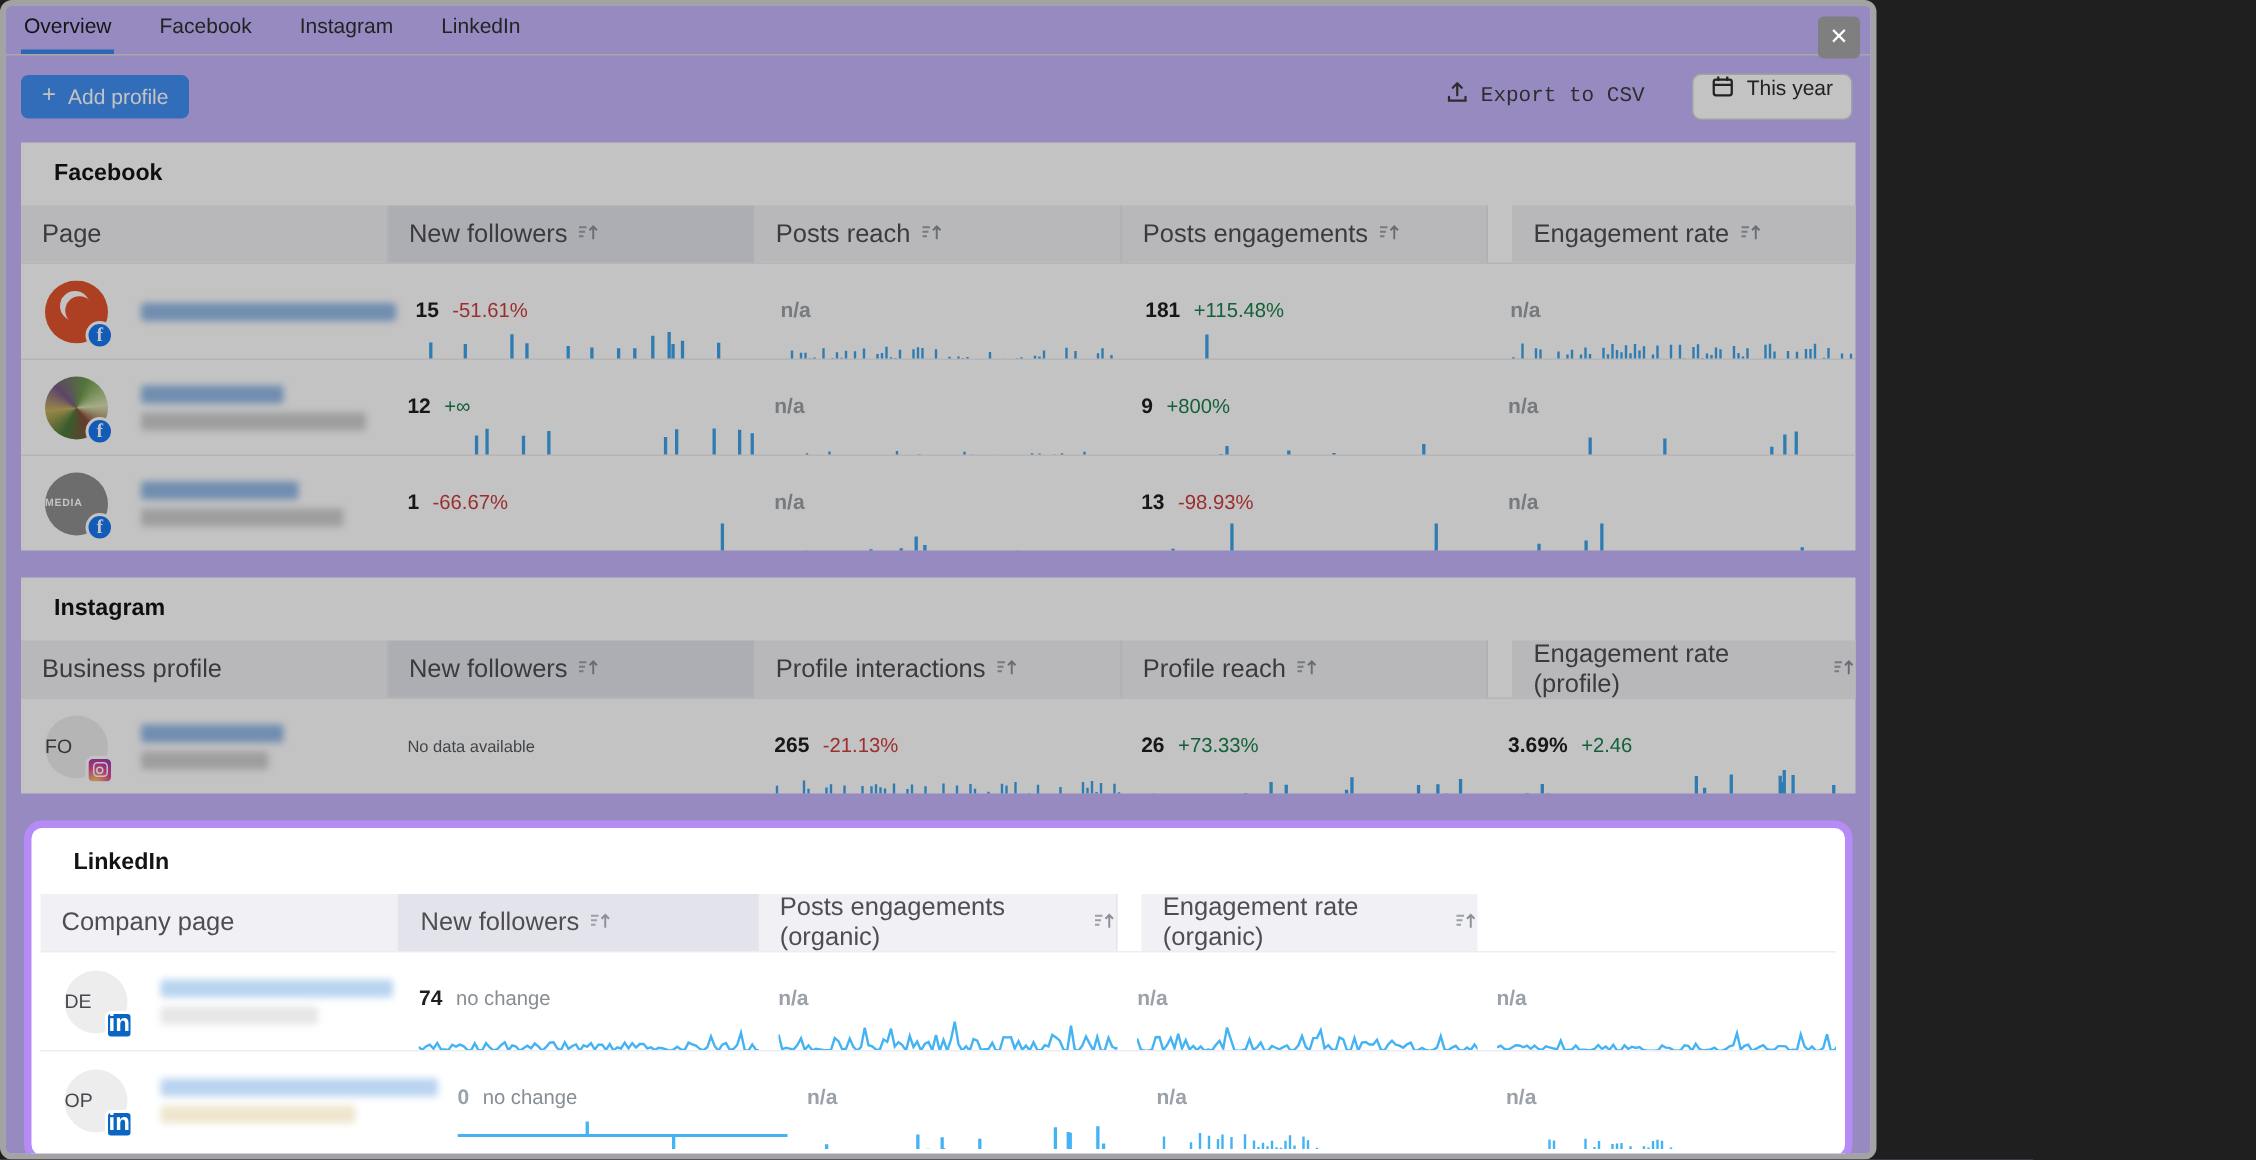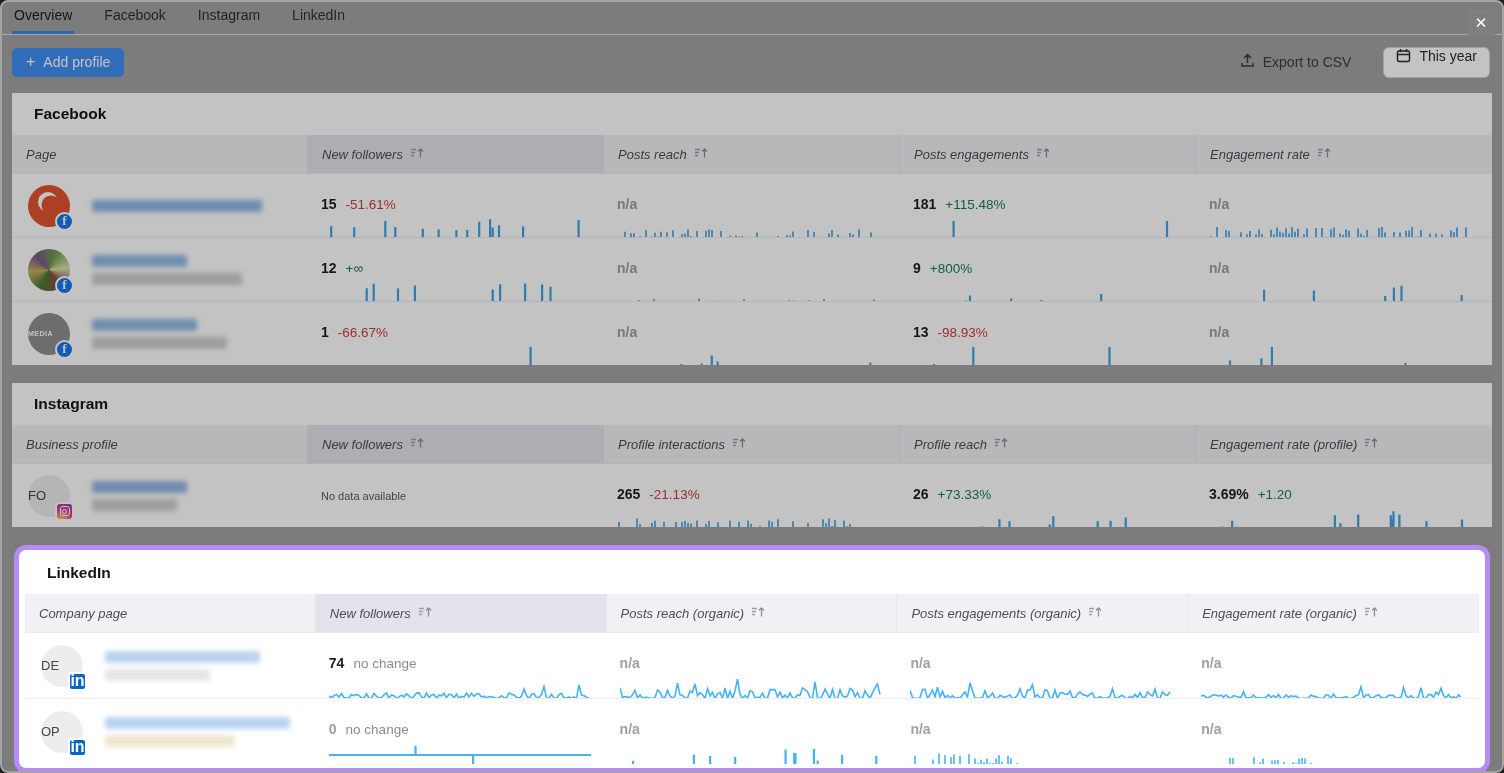--- a/index.html
+++ b/index.html
@@ -1,45 +1,45 @@
 <!DOCTYPE html>
 <html><head>
 <meta charset="utf-8">
 <style>
   html,body{margin:0;padding:0;background:#1f1f1f;}
   *{box-sizing:border-box;}
-  .page{position:relative;width:1504px;height:773px;background:#a3a3a3;border:2px solid #a3a3a3;
+  .page{position:relative;width:1251px;height:773px;background:#c4b5fd;border:4px solid #a3a3a3;
         border-radius:8px;overflow:hidden;font-family:"Liberation Sans",sans-serif;color:#222;}
   
   .dim-overlay{position:absolute;inset:0;background:rgba(0,0,0,0.235);z-index:40;pointer-events:none;}
   
   .tabbar{display:flex;align-items:flex-end;gap:28px;height:33px;padding:0 14px 0 10px;border-bottom:1px solid #dcdcdc;}
   .tab{font-size:14px;color:#2f2f2f;padding:7px 2px 8px;cursor:pointer;border-bottom:3px solid transparent;}
   .tab.active{border-bottom:3px solid #3a86ee;color:#1c1c1c;}
   .close-btn{position:absolute;top:7px;right:7px;width:28px;height:28px;background:#7f7f7f;color:#fff;
              border:none;border-radius:4px;font-size:15px;line-height:28px;text-align:center;z-index:60;cursor:pointer;
              font-family:"Liberation Sans",sans-serif;padding:0;}
   
   .toolbar{display:flex;justify-content:space-between;align-items:center;margin:12px 12px 16px 10px;height:30px;}
   .btn-add{display:inline-flex;align-items:center;gap:8px;background:#408ff2;color:#fff;border:none;
            border-radius:5px;height:29px;padding:0 14px;font-size:14px;cursor:pointer;font-family:"Liberation Sans",sans-serif;}
   .btn-add .plus{font-size:16px;line-height:1;}
   .toolbar-right{display:flex;align-items:center;gap:26px;}
   .btn-export{display:inline-flex;align-items:center;gap:8px;background:transparent;border:none;color:#3c3c3c;
-              font-size:14px;cursor:pointer;font-family:Liberation Sans, sans-serif;justify-content:center;}
+              font-size:14px;cursor:pointer;font-family:Liberation Mono, monospace;justify-content:center;}
   .btn-period{display:inline-flex;gap:8px;background:#fff;border:1px solid #d4d4d4;color:#2d2d2d;
               border-radius:6px;height:31px;padding:0 12px;font-size:14px;cursor:pointer;font-family:"Liberation Sans",sans-serif;}
   
   .sections{margin:0 10px;}
   .section{margin-bottom:18px;background:#fff;}
   .sec-title{height:42px;display:flex;align-items:center;padding-left:22px;font-size:15.5px;font-weight:bold;color:#141414;}
   .tgrid{display:grid;grid-template-columns:repeat(5,1fr);}
   .thead .th{background:#f1f1f5;height:38px;display:flex;align-items:center;gap:7px;
-             padding-left:14px;font-size:13px;color:#4e4e52;border-right:1px solid #e6e6ec;font-style:italic;}
-  .thead .th:last-child{border-right:none;}
+             padding-left:14px;font-size:17px;color:#4e4e52;border-right:1px solid #e6e6ec;}
+  .thead .th:last-child{border-right:none;margin-left:16px;}
   .thead .th.sorted{background:#e3e4eb;}
   .trow{border-top:1px solid #ededf1;}
   .trow:first-of-type{border-top:none;}
   .trow .td{padding:11px 22px 0 13px;overflow:hidden;margin-top:11px;}
   .trow{height:64px;}
   .hl .trow{height:66px;}
   .cell-page{display:flex;align-items:center;gap:22px;padding-left:16px;}
   .avatar{position:relative;width:42px;height:42px;flex:0 0 42px;}
   .avatar .disc{width:42px;height:42px;border-radius:50%;overflow:hidden;display:flex;align-items:center;justify-content:flex-start;
                 font-size:13px;color:#45484d;background:#ededed;}
@@ -320,21 +320,21 @@
             </svg></div>
           <div class="td"><div class="vrow">
               <span class="val">26</span>
               <span class="chg up">+73.33%</span>
             </div><svg class="spark" width="262" height="26">
               <path d="M0 24.5H262" stroke="#3da3e8" stroke-width="2" fill="none"></path>
               <path d="M96.5 24.5V14.2M69.5 24.5V19.6M86.4 24.5V12.3M203.3 24.5V20.0M184.7 24.5V14.3M197.6 24.5V13.8M6.2 24.5V20.6M212.7 24.5V10.4M232.6 24.5V20.8M135.3 24.5V20.6M136.7 24.5V17.5M140.3 24.5V9.2M8.4 24.5V20.1M136.9 24.5V21.1" stroke="#3da3e8" stroke-width="2.2" fill="none"></path>
             </svg></div>
           <div class="td"><div class="vrow">
               <span class="val">3.69%</span>
-              <span class="chg up">+1.20</span>
+              <span class="chg up">+2.46</span>
             </div><svg class="spark" width="262" height="26">
               <path d="M0 24.5H262" stroke="#3da3e8" stroke-width="2" fill="none"></path>
               <path d="M181.8 24.5V8.2M183.9 24.5V12.4M125.9 24.5V8.3M27.3 24.5V19.8M13.1 24.5V19.6M217.5 24.5V14.3M253.0 24.5V12.4M131.4 24.5V16.2M23.2 24.5V13.7M184.5 24.5V4.3M190.4 24.5V7.6M149.2 24.5V7.4" stroke="#3da3e8" stroke-width="2.2" fill="none"></path>
             </svg></div>
         </div>
       </div>
       <div class="hl-box">
         <div class="section hl">
           <div class="sec-title">LinkedIn</div>
           <div class="tgrid thead">
@@ -342,27 +342,20 @@
               <span>Company page</span>
             </div>
             <div class="th sorted">
               <span>New followers</span>
               <span class="sort-icon"><svg width="15" height="12" viewBox="0 0 15 12">
                   <path d="M1 2.5h5M1 5.5h4M1 8.5h3" stroke="#9aa0a6" stroke-width="1.3"></path>
                   <path d="M10.5 10.5V2M8 4.5L10.5 2L13 4.5" stroke="#8a8f98" stroke-width="1.3" fill="none"></path>
                 </svg></span>
             </div>
             <div class="th">
-              <span>Posts reach (organic)</span>
-              <span class="sort-icon"><svg width="15" height="12" viewBox="0 0 15 12">
-                  <path d="M1 2.5h5M1 5.5h4M1 8.5h3" stroke="#9aa0a6" stroke-width="1.3"></path>
-                  <path d="M10.5 10.5V2M8 4.5L10.5 2L13 4.5" stroke="#8a8f98" stroke-width="1.3" fill="none"></path>
-                </svg></span>
-            </div>
-            <div class="th">
               <span>Posts engagements (organic)</span>
               <span class="sort-icon"><svg width="15" height="12" viewBox="0 0 15 12">
                   <path d="M1 2.5h5M1 5.5h4M1 8.5h3" stroke="#9aa0a6" stroke-width="1.3"></path>
                   <path d="M10.5 10.5V2M8 4.5L10.5 2L13 4.5" stroke="#8a8f98" stroke-width="1.3" fill="none"></path>
                 </svg></span>
             </div>
             <div class="th">
               <span>Engagement rate (organic)</span>
               <span class="sort-icon"><svg width="15" height="12" viewBox="0 0 15 12">
                   <path d="M1 2.5h5M1 5.5h4M1 8.5h3" stroke="#9aa0a6" stroke-width="1.3"></path>

